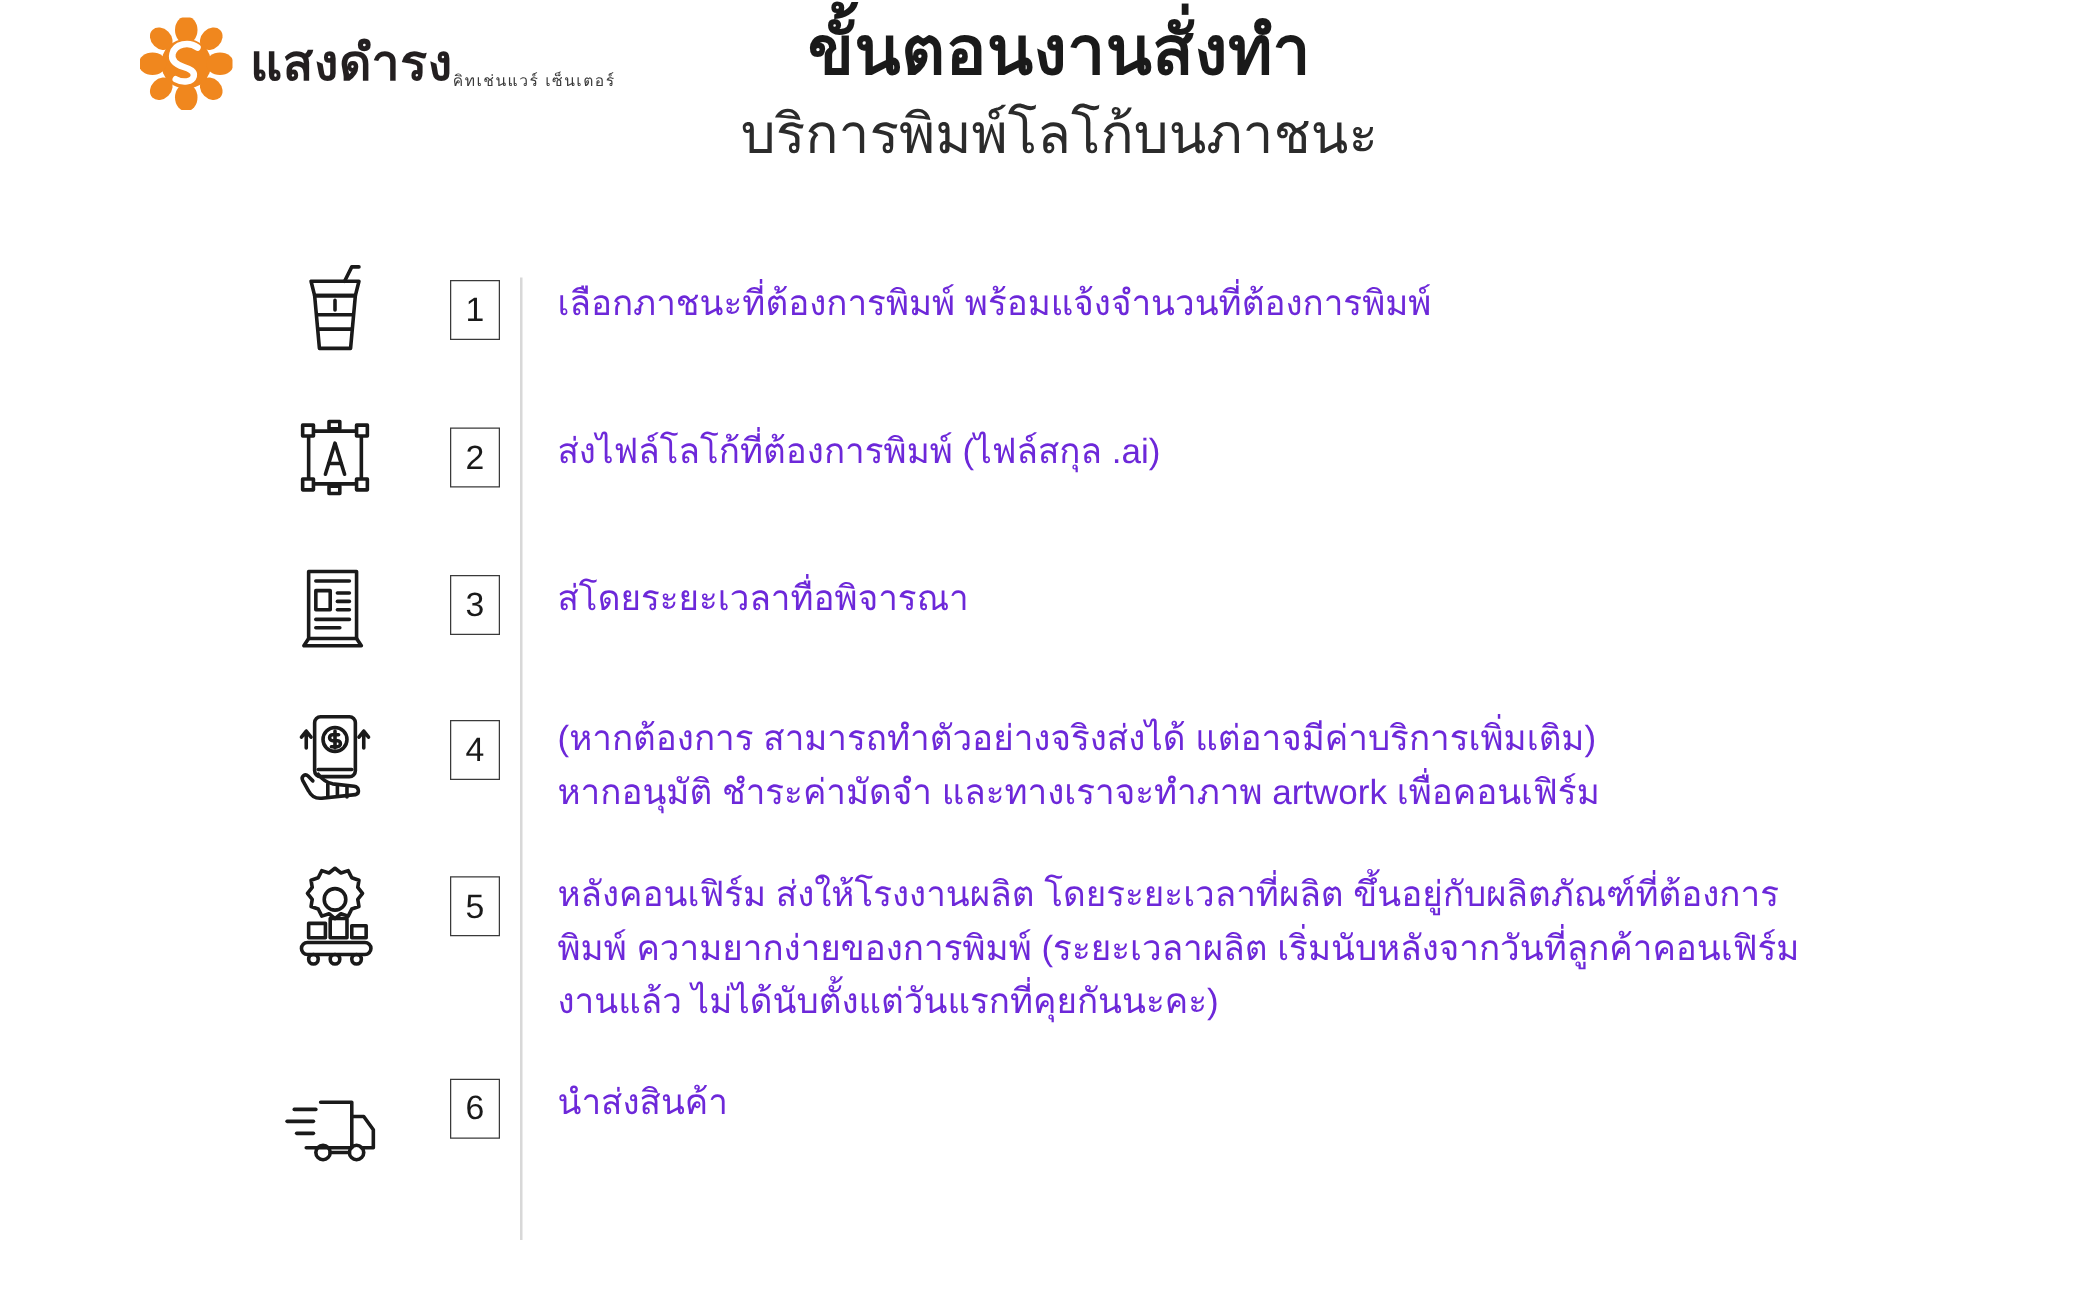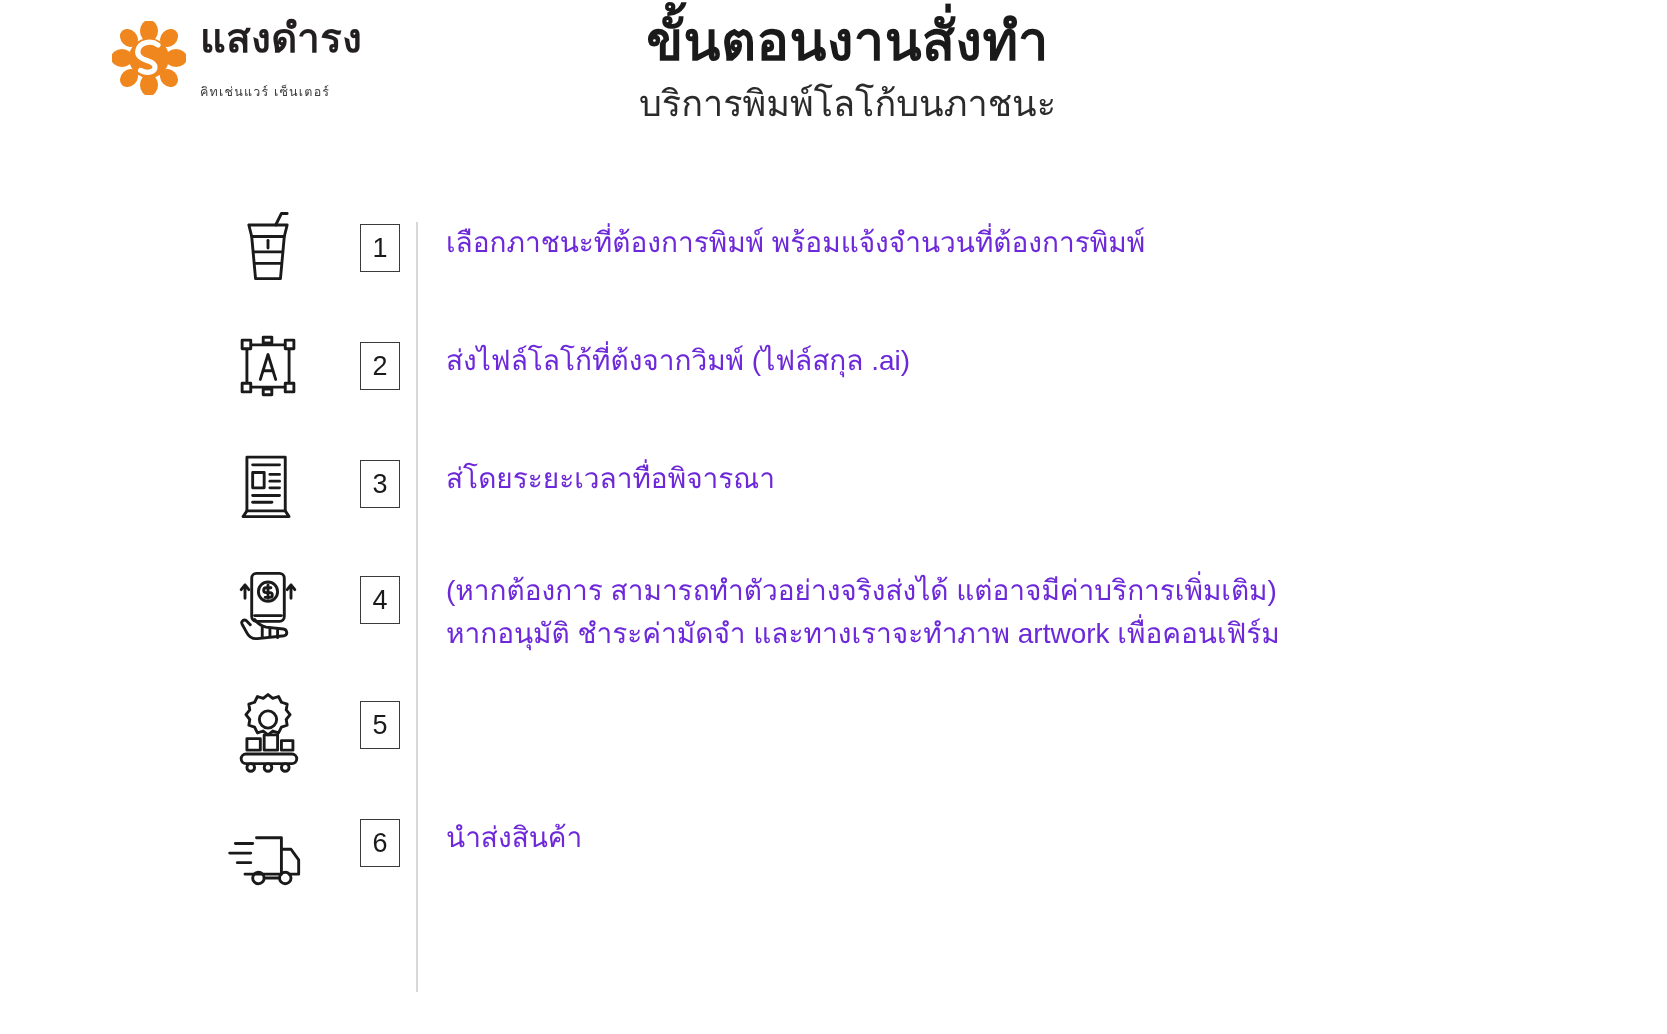--- a/index.html
+++ b/index.html
@@ -29,21 +29,21 @@
     align-items: center;
     gap: 14px;
   }
   .brand-mark {
     width: 74px;
     height: 74px;
     flex: none;
   }
   .brand-text {
     display: flex;
-    flex-direction: column;
+    flex-direction: row;
     justify-content: center;
     padding-top: 4px;
   }
   .brand-name {
     font-size: 40px;
     font-weight: bold;
     line-height: 1.0;
     color: #231f20;
     letter-spacing: 0.5px;
   }
@@ -63,21 +63,21 @@
     margin-left: 28px;
   }
   .title {
     font-size: 54px;
     font-weight: bold;
     color: #1a1a1a;
     line-height: 1.15;
     letter-spacing: 0.5px;
   }
   .subtitle {
-    font-size: 36px;
+    font-size: 44px;
     color: #2b2b2b;
     line-height: 1.2;
     margin-top: 10px;
     font-weight: normal;
   }
 
   
   .steps {
     position: absolute;
     left: 0;
@@ -237,21 +237,21 @@
           <rect x="66" y="66" width="9" height="9" fill="#ffffff"></rect>
           <rect x="43" y="18" width="9" height="6" fill="#ffffff"></rect>
           <rect x="43" y="72" width="9" height="6" fill="#ffffff"></rect>
         </svg>
       </div>
     </div>
     <div class="num-cell">
       <div class="num-box">2</div>
     </div>
     <div class="text-cell">
-      <div class="line">ส่งไฟล์โลโก้ที่ต้งจากวิมพ์ (ไฟล์สกุล .ai)</div>
+      <div class="line">ส่งไฟล์โลโก้ที่ต้องการพิมพ์ (ไฟล์สกุล .ai)</div>
     </div>
   </div>
 
   <div class="step step-3">
     <div class="icon-cell">
       <div class="icon-box">
         <svg viewBox="0 0 96 96" width="92" height="92" fill="none" stroke="#1a1a1a" stroke-width="3" stroke-linecap="round" stroke-linejoin="round">
           <path d="M26 20h40v56H26z"></path>
           <path d="M26 76l-4 6h48l-4-6"></path>
           <line x1="32" y1="28" x2="60" y2="28"></line>
@@ -308,20 +308,25 @@
           <rect x="20" y="72" width="58" height="10" rx="5"></rect>
           <circle cx="30" cy="86" r="4"></circle>
           <circle cx="48" cy="86" r="4"></circle>
           <circle cx="66" cy="86" r="4"></circle>
         </svg>
       </div>
     </div>
     <div class="num-cell">
       <div class="num-box">5</div>
     </div>
+    <div class="text-cell">
+      <div class="line">หลังคอนเฟิร์ม ส่งให้โรงงานผลิต โดยระยะเวลาที่ผลิต ขึ้นอยู่กับผลิตภัณฑ์ที่ต้องการ</div>
+      <div class="line">พิมพ์ ความยากง่ายของการพิมพ์ (ระยะเวลาผลิต เริ่มนับหลังจากวันที่ลูกค้าคอนเฟิร์ม</div>
+      <div class="line">งานแล้ว ไม่ได้นับตั้งแต่วันแรกที่คุยกันนะคะ)</div>
+    </div>
   </div>
 
   <div class="step step-6">
     <div class="icon-cell">
       <div class="icon-box">
         <svg viewBox="0 0 96 96" width="92" height="92" fill="none" stroke="#1a1a1a" stroke-width="3" stroke-linecap="round" stroke-linejoin="round">
           <path d="M36 30h26v38H24"></path>
           <path d="M62 42h10l8 11v15H70"></path>
           <circle cx="38" cy="72" r="6"></circle>
           <circle cx="66" cy="72" r="6"></circle>

